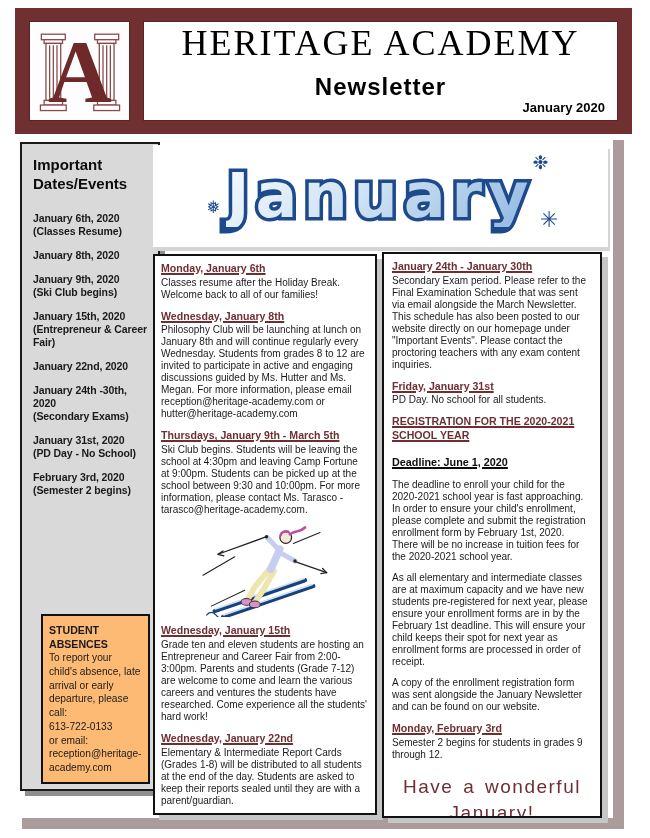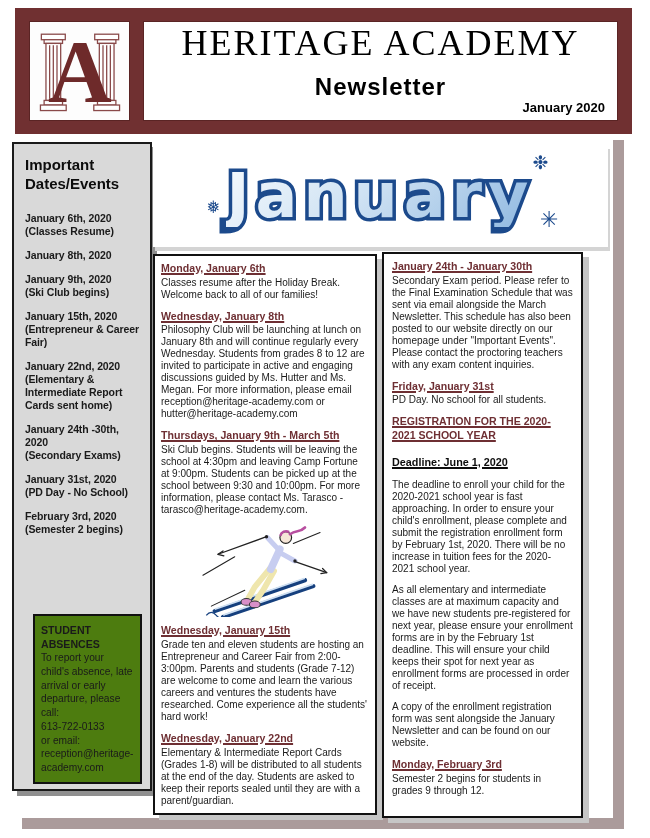--- a/index.html
+++ b/index.html
@@ -31,31 +31,31 @@
   .title-box{flex:1;background:#ffffff;border:1px solid #5a2424;position:relative;text-align:center;}
   .school-name{
     font-family:"Liberation Serif",serif;font-size:36px;font-weight:normal;
     letter-spacing:2px;margin:0;color:#000;
   }
   .newsletter-title{font-size:24px;font-weight:bold;letter-spacing:1px;margin-top:9px;color:#000;}
   .issue-date{position:absolute;right:12px;bottom:5px;font-size:13px;font-weight:bold;color:#000;}
 
   
   .sidebar{
-    position:absolute;left:12px;top:142px;width:140px;height:649px;
+    position:absolute;left:20px;top:142px;width:140px;height:649px;
     background:var(--sidebar-gray);border:2px solid #1a1a1a;
     box-shadow:5px 5px 0 var(--shadow-gray);
     padding:12px 9px 10px 11px;
   }
   .sidebar-title{font-size:15px;font-weight:bold;line-height:1.25;margin:0 0 18px 0;color:#0d0d0d;}
   .event{font-size:10.5px;font-weight:bold;line-height:1.24;margin-bottom:11px;letter-spacing:-0.1px;}
   .event span{display:block;}
   .absences-box{
     position:absolute;left:19px;right:8px;bottom:5px;
-    background:#4d7c0f;border:2px solid #111;padding:7px 6px;
+    background:#fdba74;border:2px solid #111;padding:7px 6px;
     font-size:10.2px;line-height:1.35;overflow-wrap:anywhere;
   }
   .absences-title{font-weight:bold;font-size:10.6px;margin:0;}
   .absences-box p{margin:0;}
 
   
   .january-panel{
     position:absolute;left:153px;top:145px;width:455px;height:102px;
     background:#ffffff;box-shadow:2px 4px 0 #d4d4d4;
     display:flex;align-items:center;justify-content:center;
@@ -76,21 +76,21 @@
   .flake-right{right:-24px;bottom:-4px;font-size:22px;}
   .flake-top{right:-14px;top:-12px;font-size:19px;}
 
   
   .col{
     position:absolute;background:#ffffff;border:2px solid #111;
     box-shadow:6px 5px 0 #c6c6c6;padding:6px 8px;overflow:hidden;
     font-size:10px;line-height:1.2;
   }
   .col-left{left:153px;top:254px;width:224px;height:561px;padding-left:6px;}
-  .col-right{left:382px;top:252px;width:201px;height:566px;}
+  .col-right{left:382px;top:252px;width:220px;height:566px;}
   .col h3{
     margin:0 0 2px 0;font-size:10.6px;font-weight:bold;color:var(--heading-maroon);
     text-decoration:underline;text-decoration-thickness:1.5px;
   }
   .col p{margin:0 0 9px 0;}
   .skier-wrap{text-align:center;margin:2px 0 4px 0;}
   .skier-wrap svg{width:168px;height:92px;}
   .reg-heading{
     margin:10px 0 0 0;font-size:11.4px;font-weight:bold;color:var(--heading-maroon);
     text-decoration:underline;text-decoration-thickness:1.5px;line-height:1.3;
@@ -159,21 +159,20 @@
   <div class="event">
     <span>January 9th, 2020</span>
     <span>(Ski Club begins)</span>
   </div>
   <div class="event">
     <span>January 15th, 2020</span>
     <span>(Entrepreneur &amp; Career Fair)</span>
   </div>
   <div class="event">
     <span>January 22nd, 2020</span>
-    <span>(Elementary &amp; Intermediate Report Cards sent home)</span>
   </div>
   <div class="event">
     <span>January 24th -30th, 2020</span>
     <span>(Secondary Exams)</span>
   </div>
   <div class="event">
     <span>January 31st, 2020</span>
     <span>(PD Day - No School)</span>
   </div>
   <div class="event">

